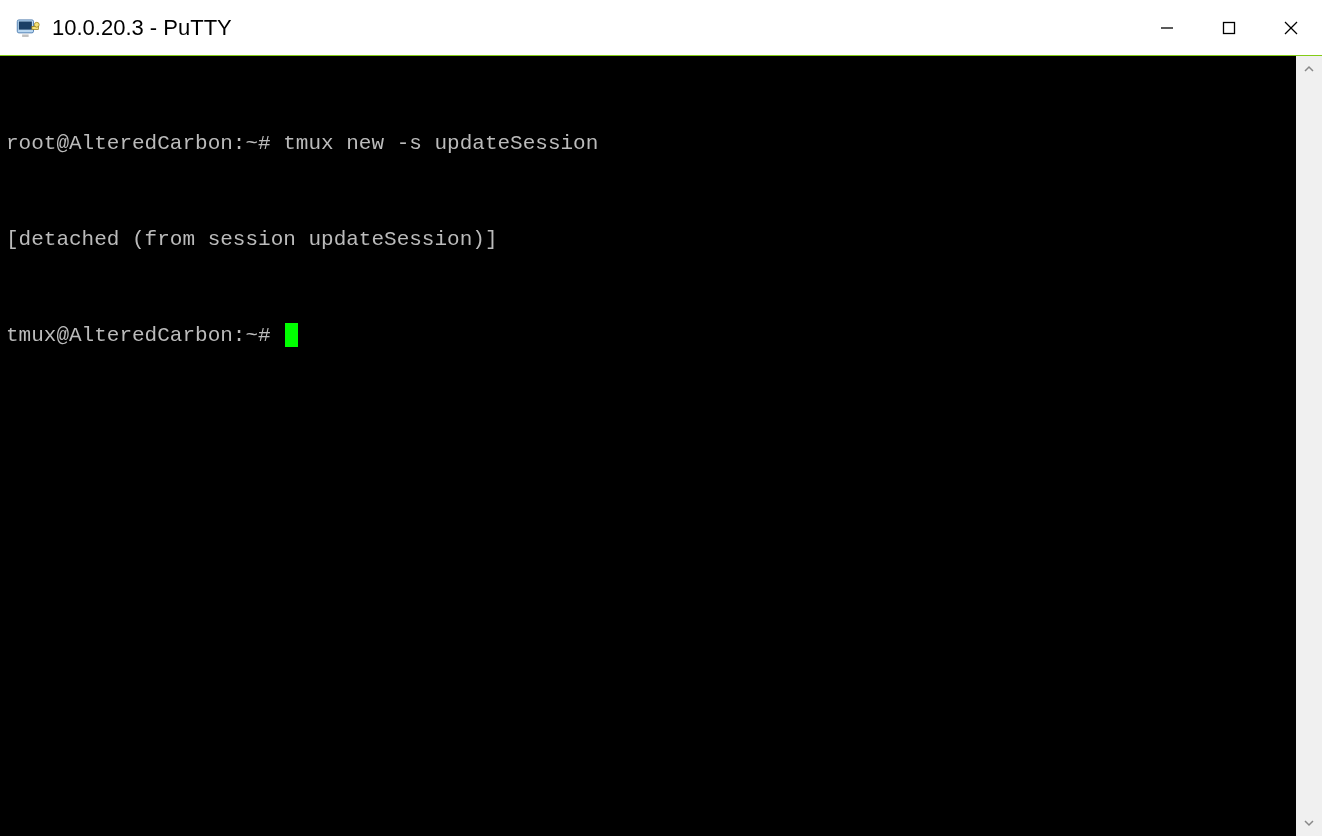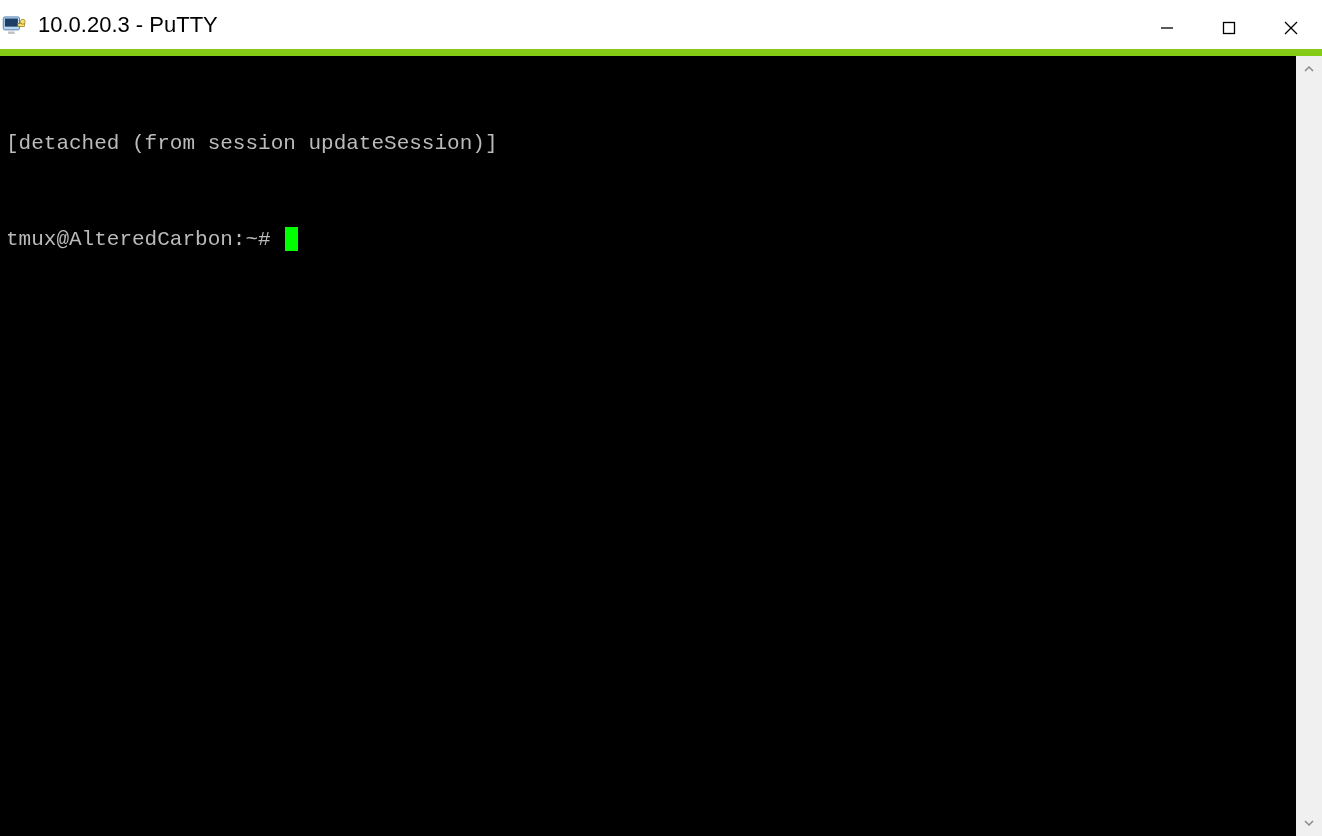--- a/index.html
+++ b/index.html
@@ -10,21 +10,22 @@
       height:836px;
       overflow:hidden;
     }
 
     
     .titlebar {
       display:flex;
       align-items:center;
       height:56px;
       background:#ffffff;
-      border-bottom:7px solid #84cc16;
+      border-bottom:1px solid #84cc16;
+      padding-left:14px;
     }
     .putty-icon { width:26px; height:26px; margin-right:12px; }
     .title-text { font-size:22px; color:#000; flex:0 0 auto; }
     .title-spacer{ flex:1 1 auto; }
     .win-controls { display:flex; height:100%; }
     .win-btn {
       width:62px; height:56px;
       display:flex; justify-content:center; align-items:center;
       background:transparent;
     }
@@ -107,20 +108,21 @@
           <line x1="2" y1="2" x2="14" y2="14"></line>
           <line x1="14" y1="2" x2="2" y2="14"></line>
         </svg>
     </div>
   </div>
 </div>
 
 <div class="content-row">
   <div class="terminal">
     <div class="term-lines">
+      <span class="term-line">root@AlteredCarbon:~# tmux new -s updateSession</span>
       <span class="term-line">[detached (from session updateSession)]</span>
       <span class="term-line"><span>tmux@AlteredCarbon:~# </span><span class="cursor"></span></span>
     </div>
   </div>
 
   <div class="scrollbar">
     <div class="scroll-arrow up">
       <svg width="12" height="12" viewBox="0 0 12 12">
           <path d="M2 8 L6 4 L10 8" fill="none" stroke="#888" stroke-width="1.5"></path>
         </svg>

